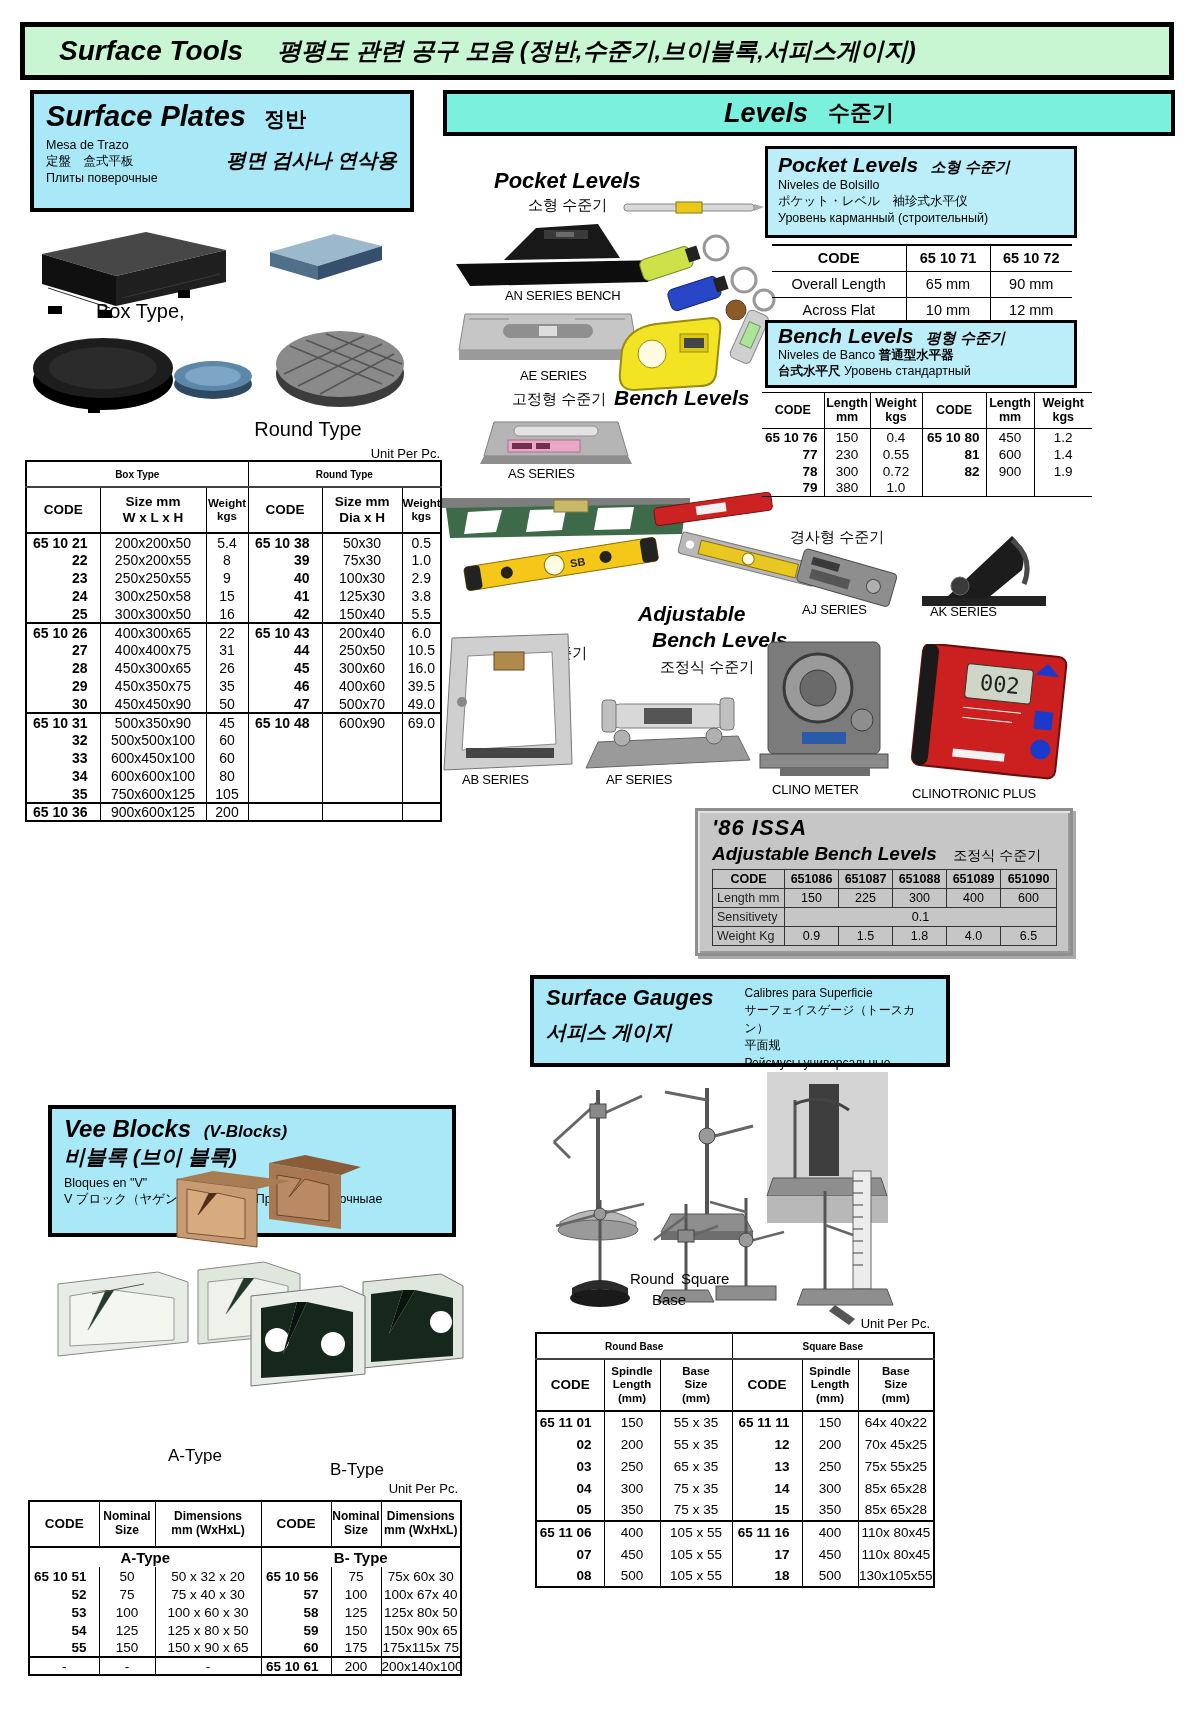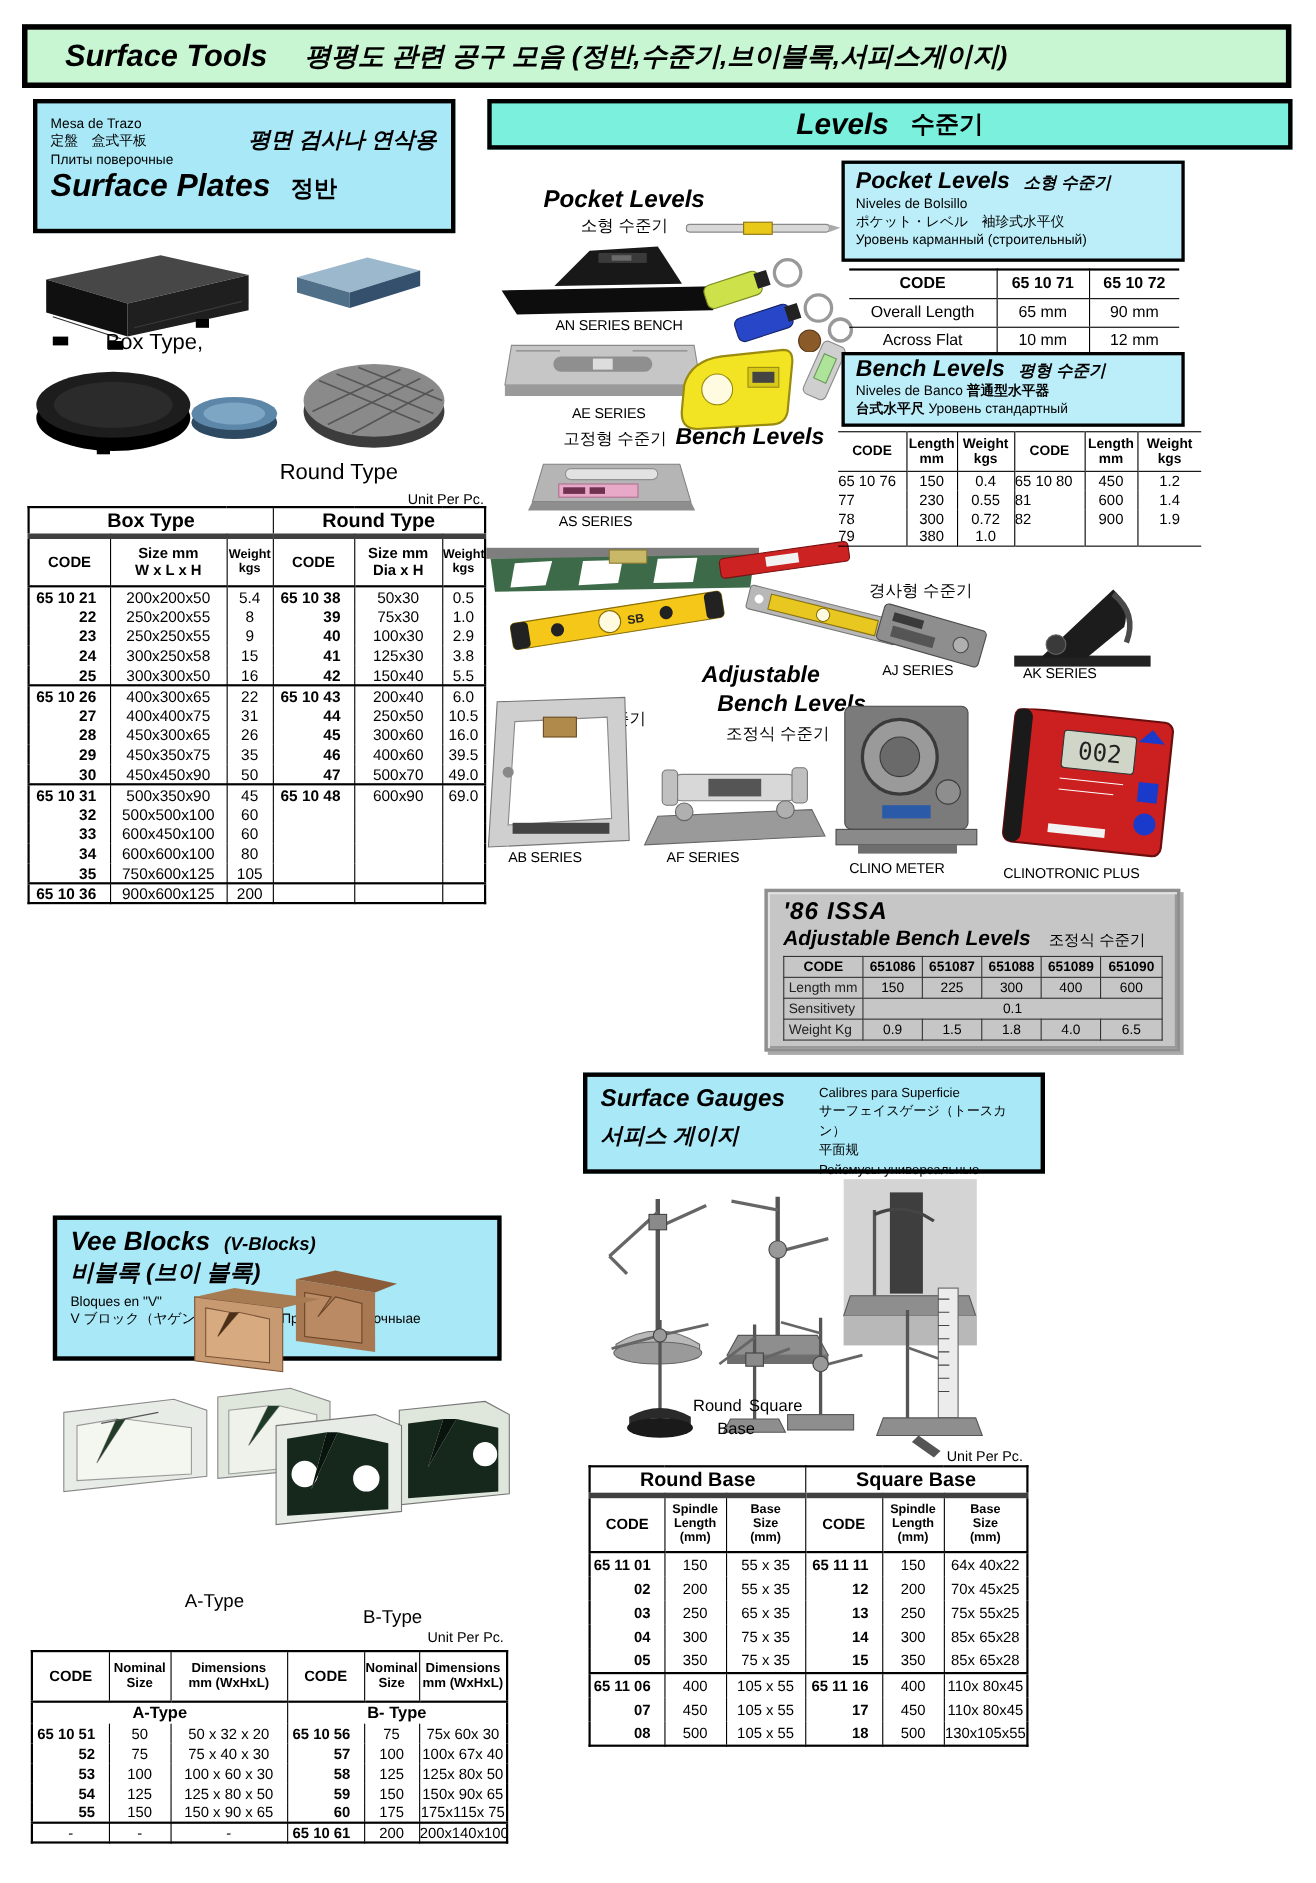--- a/index.html
+++ b/index.html
@@ -14,69 +14,69 @@
 .slbl{font-size:13px;letter-spacing:-.2px;white-space:nowrap}
 .klbl{font-size:15px;white-space:nowrap}
 .small{font-size:12.5px;line-height:1.3}
 .unit{font-size:13px;text-align:right}
 table{border-collapse:collapse;table-layout:fixed}
 td,th{overflow:hidden;white-space:nowrap}
 
 .dt{border:2px solid #000;font-size:14px;background:#fff}
 .dt th,.dt td{border-left:1px solid #000}
 .dt thead th{border-bottom:2px solid #000}
-.dt .grp th{font-size:18px;height:26px;border-bottom:5px solid #404040}
+.dt .grp th{font-size:10px;height:26px;border-bottom:2px solid #404040}
 .dt .hdr th{height:46px;font-size:13.5px;font-weight:bold;line-height:1.15}
 .dt tbody{border-top:2px solid #000}
 .dt tbody td{height:18px}
 .dt .code{font-weight:bold;text-align:right;padding-right:12px}
 .dt .ctr{text-align:center}
 .dt .sec th{font-size:15px;height:20px}
 
 .pt{font-size:14.5px;border-top:2px solid #000;border-bottom:2px solid #000}
 .pt td{border-bottom:1px solid #000;border-left:1px solid #000;height:26px;text-align:center}
 .pt td:first-child{border-left:none}
 .pt tr:last-child td{border-bottom:none}
 .pt .b{font-weight:bold}
 
 .bt{border-top:1.5px solid #000;border-bottom:1.5px solid #000;font-size:13.5px}
 .bt th{border-left:1px solid #000;border-bottom:1.5px solid #000;height:36px;font-size:12.5px;line-height:1.1}
 .bt td{border-left:1px solid #000;height:17px;text-align:center}
 .bt th:first-child,.bt td:first-child{border-left:none}
-.bt .code{font-weight:normal;text-align:left;padding-right:6px}
+.bt .code{font-weight:bold;text-align:right;padding-right:6px}
 
 .issa{background:#c6c6c6;border:3px solid #8f8f8f;box-shadow:inset 2px 2px 0 #e2e2e2,inset -2px -2px 0 #9a9a9a,3px 3px 0 #aaa}
 .it{font-size:12.5px}
 .it td{border:1px solid #333;height:19px;text-align:center}
 .it .lab{text-align:left;padding-left:4px;color:#222}
 .it .b{font-weight:bold}
 .svgbox svg{display:block;width:100%;height:100%}
 </style>
 </head>
 <body>
 
 <div class="canvas">
 
   <div class="abs banner" style="left:20px;top:22px;width:1154px;height:58px">
     <span class="bi" style="font-size:28px">Surface Tools</span>
     <span class="bi" style="font-size:24px">평평도 관련 공구 모음  (정반,수준기,브이블록,서피스게이지)</span>
   </div>
 
   <div class="abs cyanblock" style="left:30px;top:90px;width:384px;height:122px;padding:6px 12px">
+    <div>
+      <span class="bi" style="font-size:29px">Surface Plates</span>
+      <span style="font-weight:bold;font-size:21px;margin-left:14px">정반</span>
+    </div>
     <div style="display:flex;margin-top:4px">
       <div class="small" style="width:180px">
         <div>Mesa de Trazo</div>
         <div>定盤　盒式平板</div>
         <div>Плиты поверочные</div>
       </div>
       <div class="bi" style="font-size:20px;margin-top:10px">평면 검사나 연삭용</div>
-    </div>
-    <div>
-      <span class="bi" style="font-size:29px">Surface Plates</span>
-      <span style="font-weight:bold;font-size:21px;margin-left:14px">정반</span>
     </div>
   </div>
 
   <div class="abs tealhead" style="left:443px;top:90px;width:732px;height:46px">
     <span class="bi" style="font-size:27px">Levels</span>
     <span style="font-weight:bold;font-size:22px">수준기</span>
   </div>
 
   <div class="abs svgbox" style="left:28px;top:224px;width:206px;height:96px">
     <svg viewBox="0 0 206 96">

